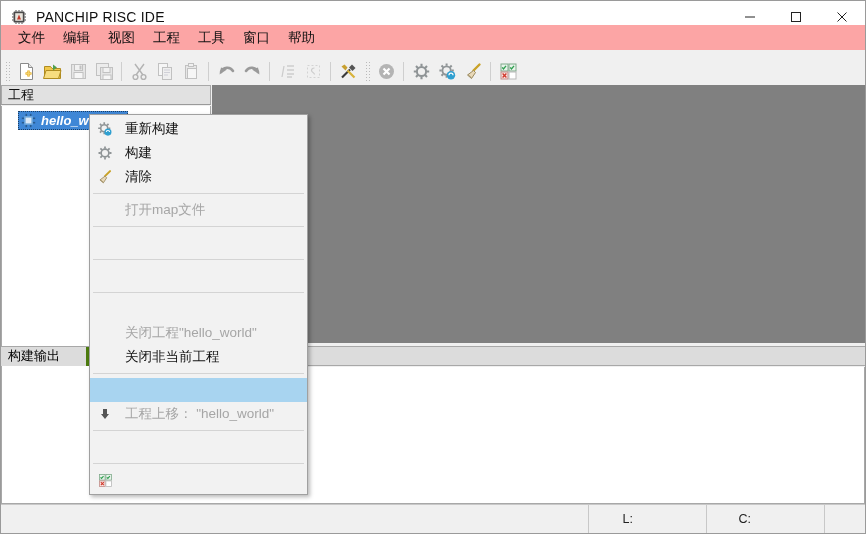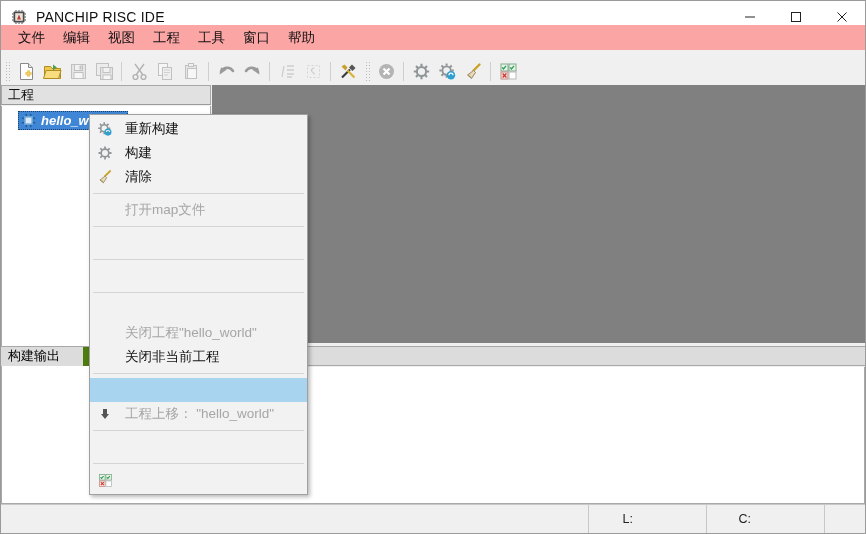--- a/index.html
+++ b/index.html
@@ -47,21 +47,21 @@
   .tree-sel{background:#3f87d6;color:#fff;border:1px dotted #1b3f66;padding:1px 14px 1px 2px;
             display:flex;align-items:center;box-sizing:border-box;}
   .tree-label{font-style:italic;font-weight:bold;font-size:13px;margin-left:5px;}
 
   .editor{position:absolute;left:211px;right:0;top:0;height:258px;background:#808080;}
 
   .out-wrap{position:absolute;left:0;right:0;top:261px;bottom:0;}
   .out-header{position:absolute;left:0;top:0;height:20px;width:100%;
      background:#dcdcdc;border-top:1px solid #a8a8a8;border-bottom:1px solid #a8a8a8;
      box-sizing:border-box;display:flex;align-items:center;}
-  .out-tab{height:19px;min-width:88px;background:#dcdcdc;border-right:6px solid #4d7c0f;
+  .out-tab{height:19px;min-width:88px;background:#dcdcdc;border-right:3px solid #4d7c0f;
     display:flex;align-items:center;padding:0 7px;box-sizing:border-box;font-size:13px;}
   .out-body{position:absolute;left:0;right:0;top:21px;bottom:0;background:#ffffff;
             border:1px solid #a8a8a8;border-top:none;box-sizing:border-box;}
 
   
   .statusbar{position:absolute;left:0;right:0;bottom:0;height:29px;background:#f0f0f0;
     border-top:1px solid #c8c8c8;box-sizing:border-box;display:flex;align-items:stretch;}
   .st-main{flex:1 1 auto;border-right:1px solid #c8c8c8;display:flex;align-items:center;padding-left:6px;}
   .st-cell{width:66px;border-right:1px solid #c8c8c8;display:flex;align-items:center;
            justify-content:flex-start;padding-left:4px;font-size:12.5px;color:#222;}

